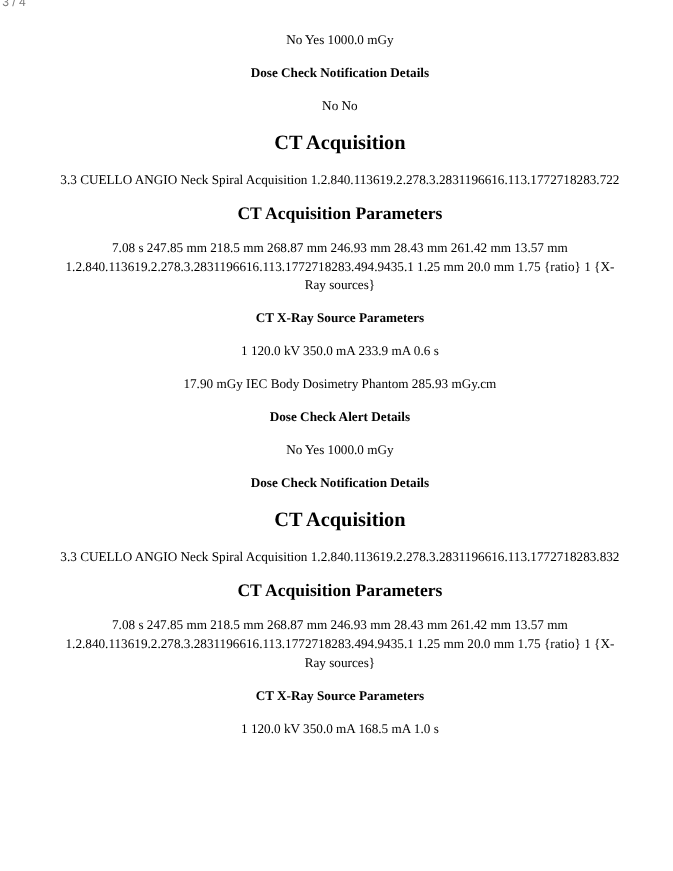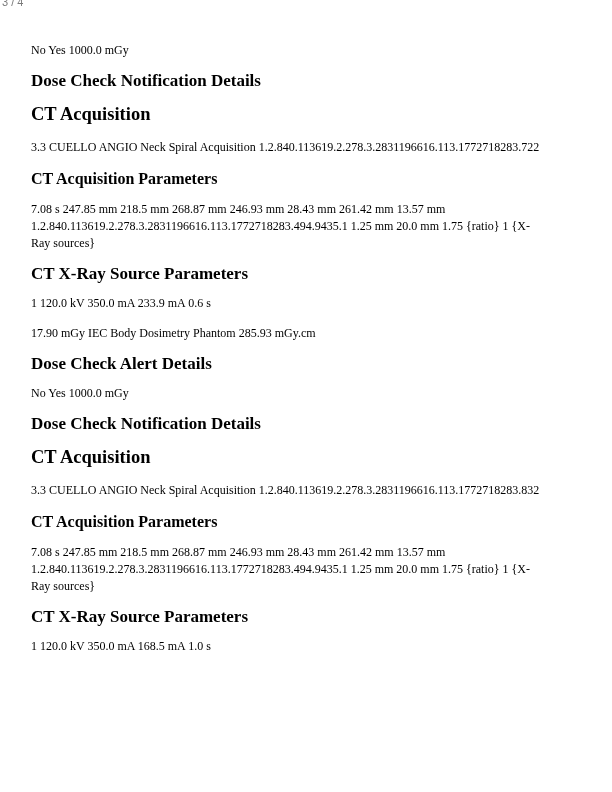--- a/index.html
+++ b/index.html
@@ -15,31 +15,32 @@
   }
   .page-indicator {
     position: absolute;
     top: -4px;
     left: 2px;
     font-family: "Liberation Sans", sans-serif;
     font-size: 11px;
     color: #7a7a7a;
   }
   .content {
-    padding: 42px 25px 0 31px;
+    padding: 28px 25px 0 31px;
+    text-align: center;
   }
   .content > :first-child { margin-top: 0; }
   p.body, .para {
     margin: 13px 0;
     line-height: 17px;
   }
   .para .line { display: block; }
   .nowrap { white-space: nowrap; }
   h4.hd4 {
-    font-size: 17px;
+    font-size: 12px;
     font-weight: bold;
     margin: 13px 0;
     line-height: 17px;
   }
   h3.hd3 {
     font-size: 16px;
     font-weight: bold;
     margin: 12px 0;
     line-height: 19px;
   }
@@ -54,20 +55,21 @@
 <body>
 
 <div class="page-indicator">3 / 4</div>
 
 <div class="content">
 
   <p class="body">No Yes 1000.0 mGy</p>
 
   <h4 class="hd4">Dose Check Notification Details</h4>
 
+  <p class="body">No No</p>
 
   <h2 class="hd2">CT Acquisition</h2>
 
   <p class="body nowrap">3.3 CUELLO ANGIO Neck Spiral Acquisition 1.2.840.113619.2.278.3.2831196616.113.1772718283.722</p>
 
   <h3 class="hd3">CT Acquisition Parameters</h3>
 
   <div class="para">
     <span class="line">7.08 s 247.85 mm 218.5 mm 268.87 mm 246.93 mm 28.43 mm 261.42 mm 13.57 mm</span>
     <span class="line">1.2.840.113619.2.278.3.2831196616.113.1772718283.494.9435.1 1.25 mm 20.0 mm 1.75 {ratio} 1 {X-</span>

